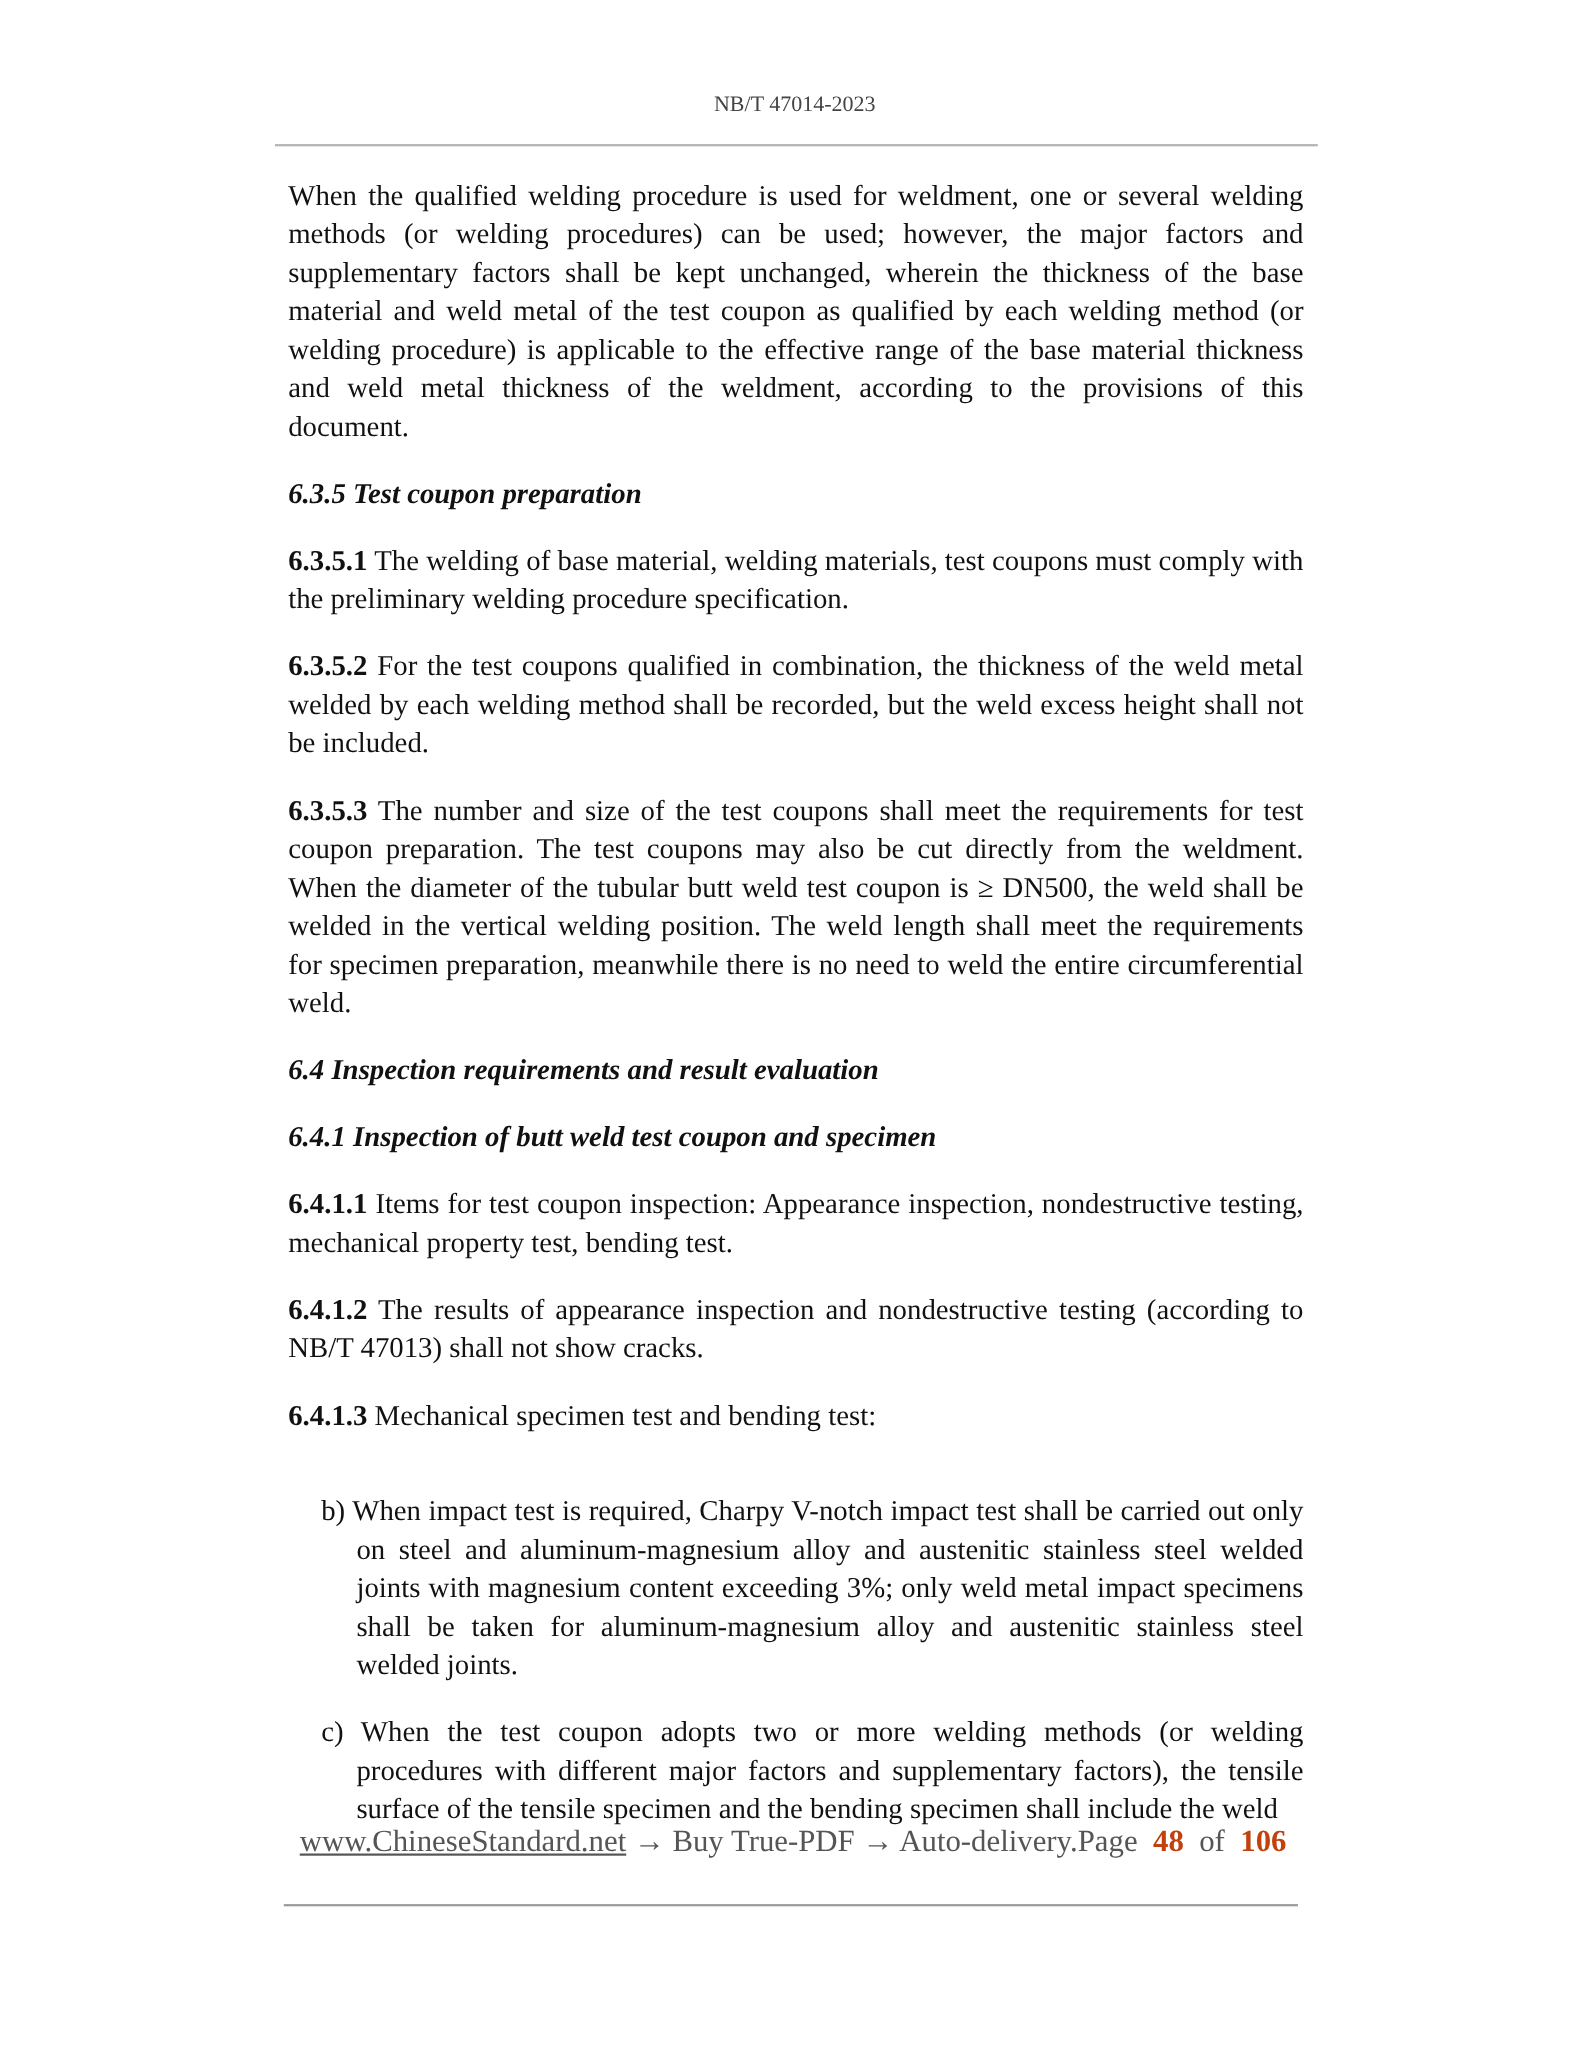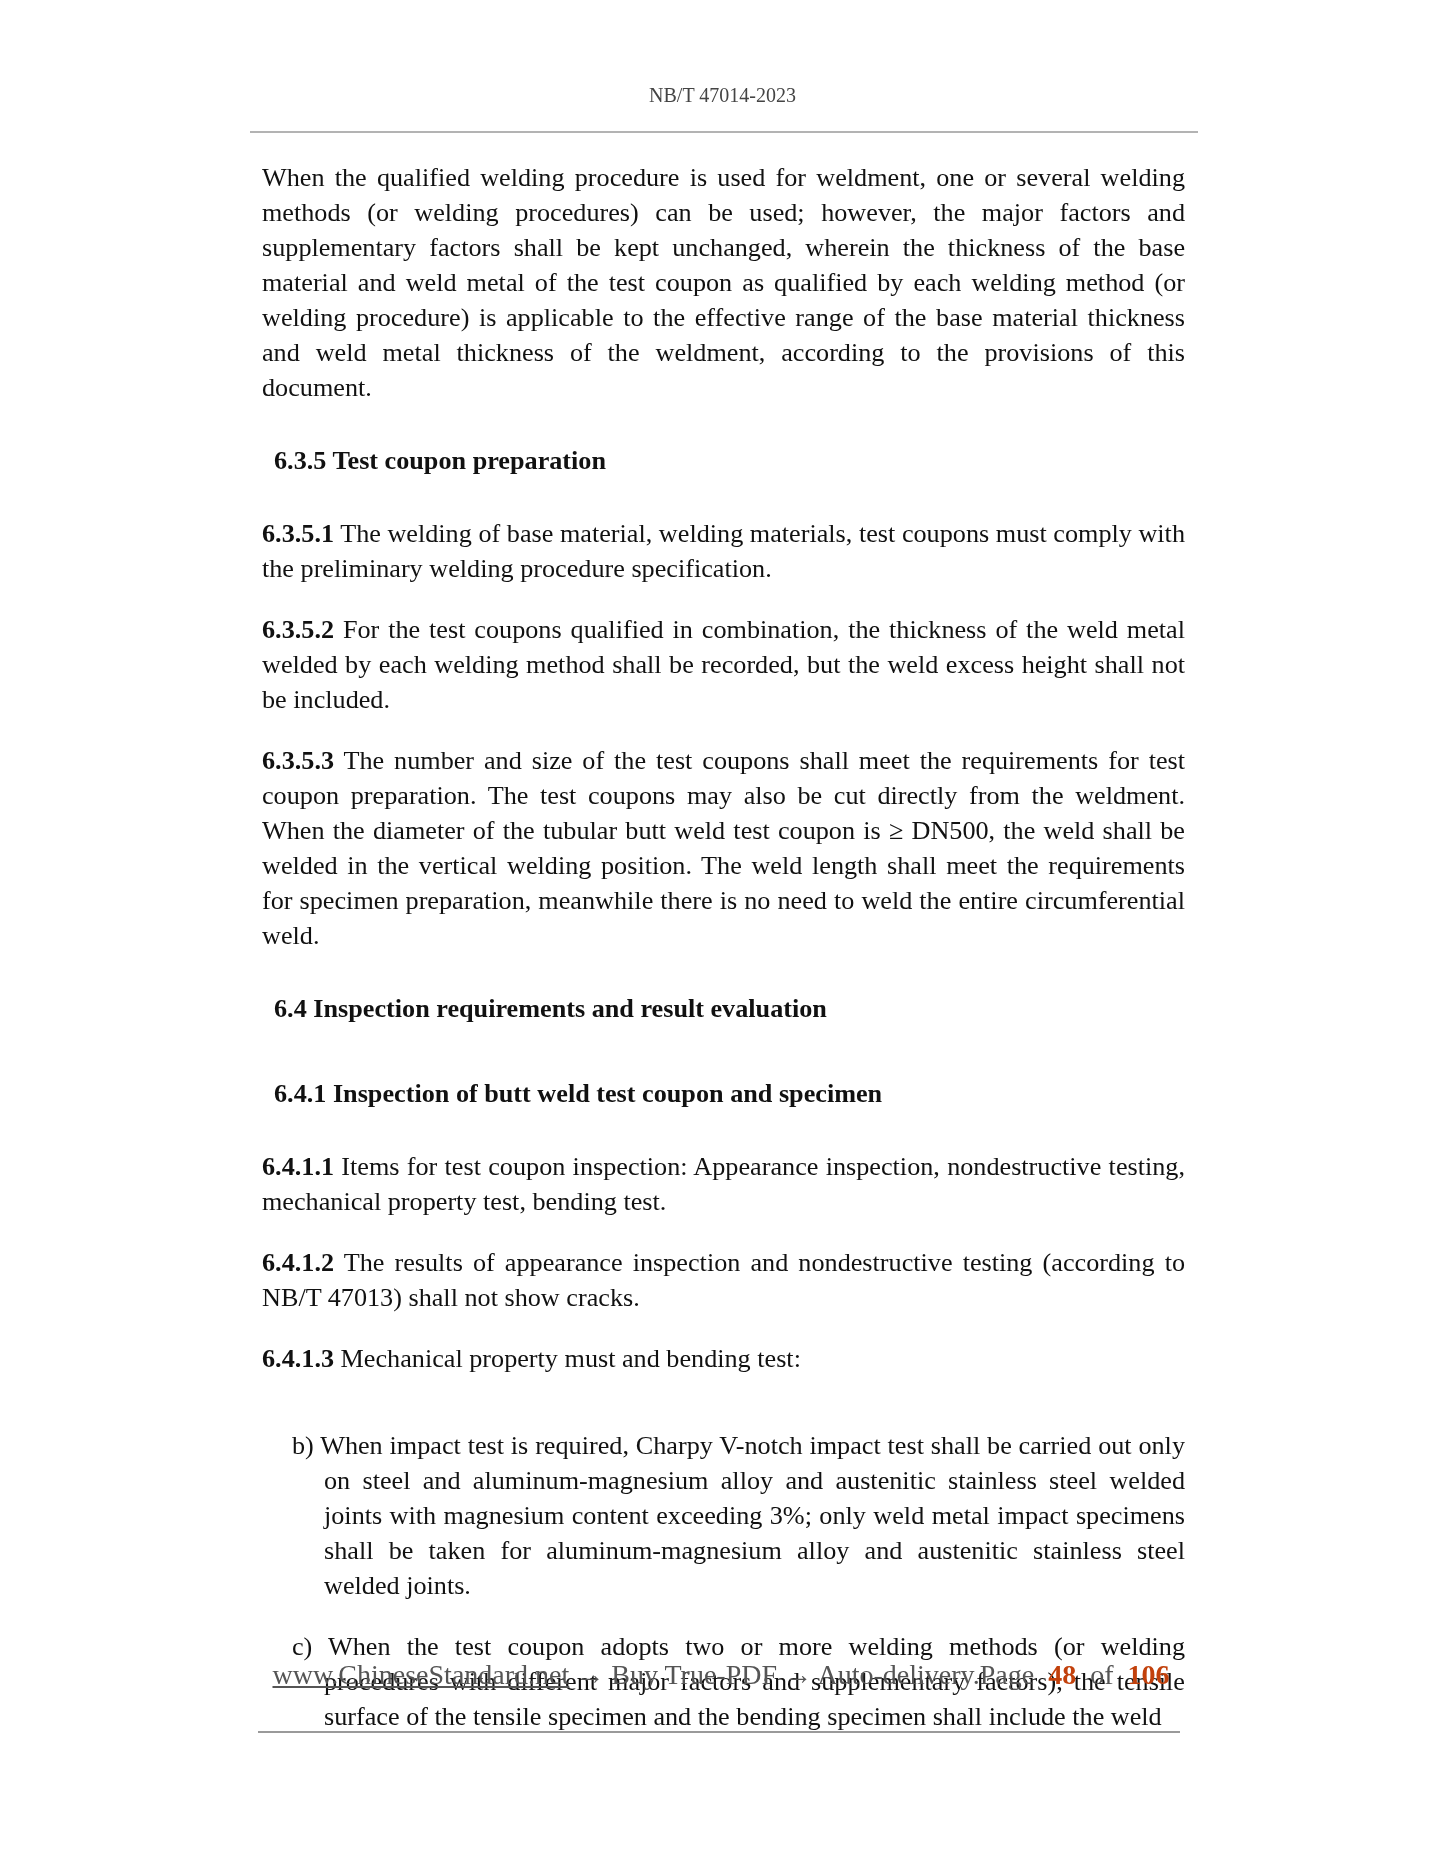--- a/index.html
+++ b/index.html
@@ -4,21 +4,21 @@
 <style>
   html, body { margin: 0; padding: 0; background: #ffffff; }
   body { width: 1445px; height: 1870px; position: relative; overflow: hidden;
          font-family: "Liberation Serif", "DejaVu Serif", serif; color: #111; }
   .page-header { position: absolute; top: 84px; left: 0; width: 1445px; text-align: center;
          font-size: 20px; color: #444; letter-spacing: 0; }
   .header-rule { position: absolute; top: 131px; left: 250px; width: 948px; height: 2px; background: #b3b3b3; }
   .body { position: absolute; left: 262px; top: 160px; width: 923px; }
   .para { font-size: 26.2px; line-height: 35px; text-align: justify; margin: 0; }
   .para b, .heading { font-weight: bold; }
-  .heading { font-size: 26.2px; line-height: 35px; margin: 12px; }
+  .heading { font-size: 26.2px; line-height: 35px; margin: 0; font-style: italic; }
   .gap { height: 26px; }
   .list-item { font-size: 26.2px; line-height: 35px; text-align: justify; margin: 0 0 0 30px;
          padding-left: 32px; text-indent: -32px; }
   .footer-rule { position: absolute; top: 1731px; left: 258px; width: 922px; height: 2px; background: #9a9a9a; }
   .footer { position: absolute; top: 1659px; left: 262px; width: 918px; font-size: 28px; color: #555;
          display: flex; justify-content: center; }
   .footer a { color: #555; text-decoration: underline; }
   .footer .pg b { color: #c2410c; }
 </style>
 </head>
@@ -48,21 +48,21 @@
 
   <p class="heading">6.4.1 Inspection of butt weld test coupon and specimen</p>
   <div class="gap"></div>
 
   <p class="para"><b>6.4.1.1</b><span> Items for test coupon inspection: Appearance inspection, nondestructive testing, mechanical property test, bending test.</span></p>
   <div class="gap"></div>
 
   <p class="para"><b>6.4.1.2</b><span> The results of appearance inspection and nondestructive testing (according to NB/T 47013) shall not show cracks.</span></p>
   <div class="gap"></div>
 
-  <p class="para"><b>6.4.1.3</b><span> Mechanical property must and bending test:</span></p>
+  <p class="para"><b>6.4.1.3</b><span> Mechanical specimen test and bending test:</span></p>
   <div class="gap"></div>
 
   <div class="gap"></div>
   <p class="list-item">b) When impact test is required, Charpy V-notch impact test shall be carried out only on steel and aluminum-magnesium alloy and austenitic stainless steel welded joints with magnesium content exceeding 3%; only weld metal impact specimens shall be taken for aluminum-magnesium alloy and austenitic stainless steel welded joints.</p>
   <div class="gap"></div>
   <p class="list-item">c) When the test coupon adopts two or more welding methods (or welding procedures with different major factors and supplementary factors), the tensile surface of the tensile specimen and the bending specimen shall include the weld</p>
 </div>
 
 <div class="footer-rule"></div>
 <div class="footer">

